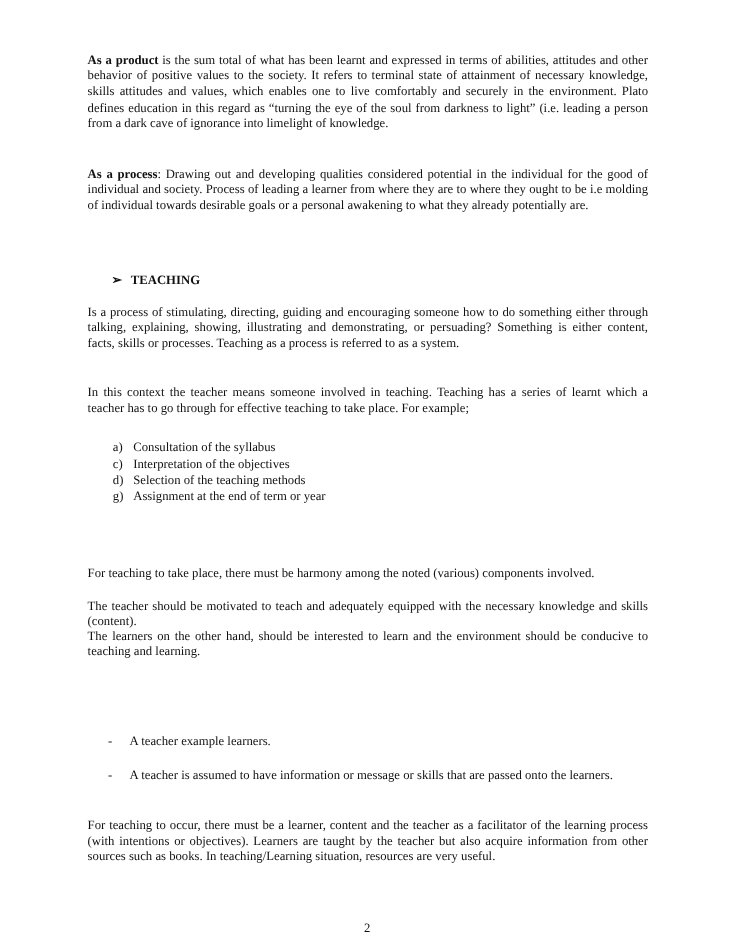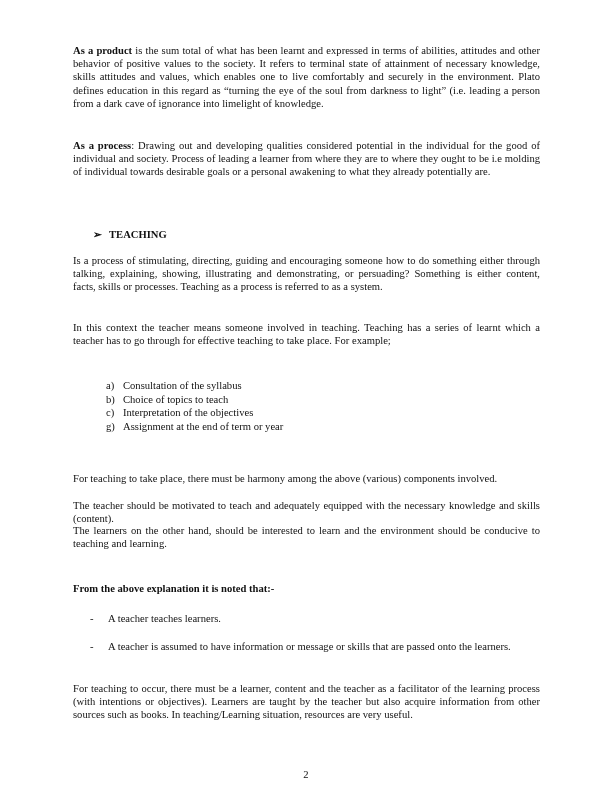--- a/index.html
+++ b/index.html
@@ -6,21 +6,21 @@
     body { width: 612px; height: 792px; position: relative; overflow: hidden; }
     .page {
       position: absolute; left: 0; top: 0; width: 612px; height: 792px;
       font-family: "Liberation Serif", serif; font-size: 10.6px; line-height: 13.2px; color: #111;
     }
     .blk { position: absolute; left: 73px; width: 467px; text-align: justify; margin: 0; }
     .nj { text-align: left; }
     b { font-weight: bold; }
     .heading { position: absolute; left: 93px; font-weight: bold; font-size: 10.6px; }
     .heading .arrow { display: inline-block; width: 16px; }
-    .list { position: absolute; left: 90px; margin: 16px; padding: 0; list-style: none; }
+    .list { position: absolute; left: 90px; margin: 4px; padding: 0; list-style: none; }
     .list li { height: 13.6px; }
     .list .mk { display: inline-block; width: 17px; }
     .dash { position: absolute; left: 90px; width: 450px; }
     .dash .mk { position: absolute; left: 0; }
     .dash .txt { position: absolute; left: 18px; width: 432px; text-align: justify; }
     .pnum { position: absolute; top: 768px; left: 0; width: 612px; text-align: center; }
   </style>
 </head>
 <body>
 
@@ -33,35 +33,34 @@
   <div class="heading" style="top:228px;">
     <span class="arrow">➢</span><span>TEACHING</span>
   </div>
 
   <p class="blk" style="top:254px;">Is a process of stimulating, directing, guiding and encouraging someone how to do something either through talking, explaining, showing, illustrating and demonstrating, or persuading? Something is either content, facts, skills or processes. Teaching as a process is referred to as a system.</p>
 
   <p class="blk" style="top:321px;">In this context the teacher means someone involved in teaching. Teaching has a series of learnt which a teacher has to go through for effective teaching to take place. For example;</p>
 
   <ul class="list" style="top:363px;">
     <li><span class="mk">a)</span><span>Consultation of the syllabus</span></li>
-    <li><span class="mk">b)</span><span>Choice of topics to teach</span></li>
     <li><span class="mk">c)</span><span>Interpretation of the objectives</span></li>
+    <li><span class="mk">d)</span><span>Selection of the teaching methods</span></li>
     <li><span class="mk">g)</span><span>Assignment at the end of term or year</span></li>
   </ul>
 
-  <p class="blk" style="top:472px;">For teaching to take place, there must be harmony among the above (various) components involved.</p>
+  <p class="blk" style="top:472px;">For teaching to take place, there must be harmony among the noted (various) components involved.</p>
   <p class="blk" style="top:499px;">The teacher should be motivated to teach and adequately equipped with the necessary knowledge and skills (content).</p>
 
   <p class="blk" style="top:524px;">The learners on the other hand, should be interested to learn and the environment should be conducive to teaching and learning.</p>
 
-  <p class="blk nj" style="top:582px;font-weight:bold;">From the above explanation it is noted that:-</p>
 
   <div class="dash" style="top:612px;">
     <span class="mk">-</span>
-    <span class="txt">A teacher teaches learners.</span>
+    <span class="txt">A teacher example learners.</span>
   </div>
   <div class="dash" style="top:640px;">
     <span class="mk">-</span>
     <span class="txt">A teacher is assumed to have information or message or skills that are passed onto the learners.</span>
   </div>
 
   <p class="blk" style="top:682px;">For teaching to occur, there must be a learner, content and the teacher as a facilitator of the learning process (with intentions or objectives). Learners are taught by the teacher but also acquire information from other sources such as books. In teaching/Learning situation, resources are very useful.</p>
 
   <div class="pnum">2</div>
 </div>

